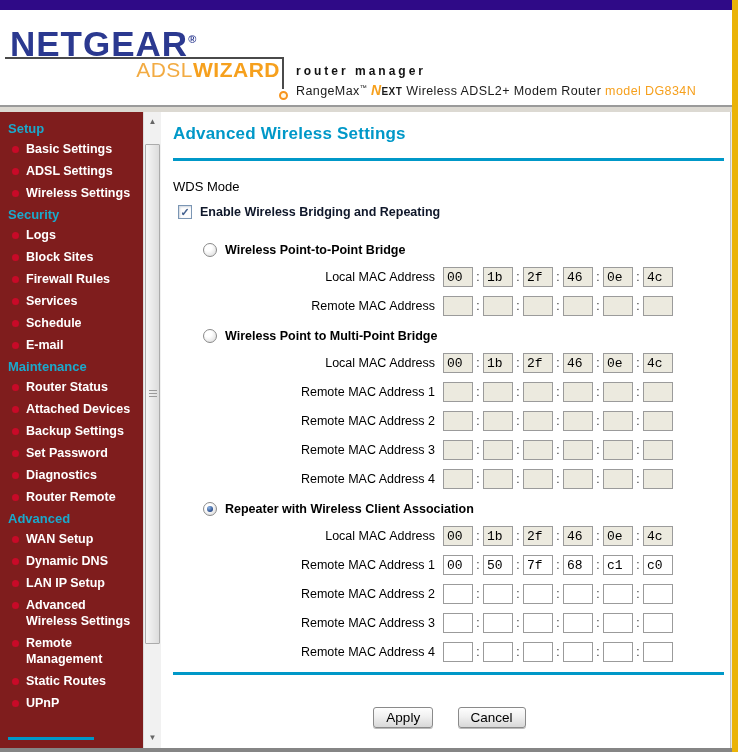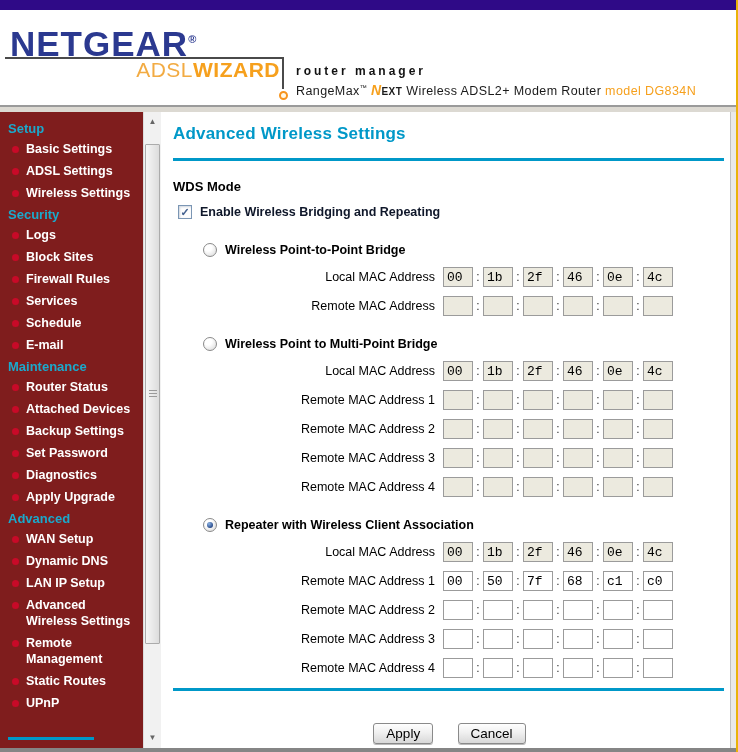--- a/index.html
+++ b/index.html
@@ -1,21 +1,21 @@
 <!DOCTYPE html>
 <html><head>
 <meta charset="utf-8">
 <style>
   * { margin:0; padding:0; box-sizing:border-box; }
   html,body { background:#fff; }
   body { font-family:"Liberation Sans", sans-serif; }
   .page {
     position:relative; width:738px; height:752px;
     background:#fff; overflow:hidden;
-    border-right:2px solid #eab308;
+    border-right:6px solid #eab308;
   }
 
   
   .top-strip { position:absolute; left:0; top:0; width:738px; height:10px; background:#2f0a87; }
   .header { position:absolute; left:0; top:10px; width:738px; height:96px; background:#ffffff; }
   .netgear {
     position:absolute; left:10px; top:14px;
     font-size:35px; font-weight:bold; letter-spacing:1px; color:#2b3990;
   }
   .netgear sup { font-size:11px; font-weight:bold; vertical-align:super; }
@@ -78,32 +78,32 @@
   }
   .sb-grip { position:absolute; left:3px; top:50%; margin-top:-4px; width:8px; height:8px;
     background:repeating-linear-gradient(to bottom,#9a9a9a 0 1px,transparent 1px 3px); }
 
   
   .content { width:569px; height:100%; background:#ffffff; padding:12px 4px 0 12px; position:relative; }
   .right-strip { width:8px; height:100%; background:#e9e9e9; border-left:1px solid #c2c2c2; }
 
   .page-title { color:#0098c8; font-size:17px; font-weight:bold; letter-spacing:0.2px; }
   .rule { height:3px; background:#0098c8; margin-top:14px; margin-right:2px; }
-  .wds-heading { margin-top:18px; font-size:13px; font-weight:bold; color:#000; }
+  .wds-heading { margin-top:18px; font-size:13px; font-weight:normal; color:#000; }
 
   .enable-row { margin-top:10px; margin-left:5px; display:flex; align-items:center; height:16px; }
   .checkbox {
     width:14px; height:14px; border:1px solid #7b96b4; background:#fdfdfd;
     display:inline-flex; align-items:center; justify-content:center;
     font-size:11px; color:#44618f; font-weight:bold; cursor:pointer;
     box-shadow: inset 1px 1px 2px rgba(120,140,170,.35);
   }
   .enable-label { margin-left:8px; font-size:12.5px; font-weight:bold; color:#0f172a; }
 
-  .wds-section { margin-top:20px; }
+  .wds-section { margin-top:12px; }
   .wds-section:first-child { margin-top:22px; }
   .radio-row { display:flex; align-items:center; margin-left:30px; margin-bottom:9px; height:16px; }
   .radio {
     width:14px; height:14px; border-radius:50%; border:1px solid #8a8a8a;
     background:radial-gradient(circle at 35% 30%, #ffffff 30%, #d9d9d9 95%);
     position:relative; cursor:pointer; flex:0 0 auto;
   }
   .radio.selected::after {
     content:""; position:absolute; left:3px; top:3px; width:6px; height:6px;
     border-radius:50%; background:radial-gradient(circle at 35% 30%, #7fa6d9 10%, #1e3f7f 80%);
@@ -168,21 +168,21 @@
         <div class="sb-item"><span class="sb-bullet"></span><span>Firewall Rules</span></div>
         <div class="sb-item"><span class="sb-bullet"></span><span>Services</span></div>
         <div class="sb-item"><span class="sb-bullet"></span><span>Schedule</span></div>
         <div class="sb-item"><span class="sb-bullet"></span><span>E-mail</span></div>
         <div class="sb-section-label">Maintenance</div>
         <div class="sb-item"><span class="sb-bullet"></span><span>Router Status</span></div>
         <div class="sb-item"><span class="sb-bullet"></span><span>Attached Devices</span></div>
         <div class="sb-item"><span class="sb-bullet"></span><span>Backup Settings</span></div>
         <div class="sb-item"><span class="sb-bullet"></span><span>Set Password</span></div>
         <div class="sb-item"><span class="sb-bullet"></span><span>Diagnostics</span></div>
-        <div class="sb-item"><span class="sb-bullet"></span><span>Apply Upgrade</span></div>
+        <div class="sb-item"><span class="sb-bullet"></span><span>Router Remote</span></div>
         <div class="sb-section-label">Advanced</div>
         <div class="sb-item"><span class="sb-bullet"></span><span>WAN Setup</span></div>
         <div class="sb-item"><span class="sb-bullet"></span><span>Dynamic DNS</span></div>
         <div class="sb-item"><span class="sb-bullet"></span><span>LAN IP Setup</span></div>
         <div class="sb-item"><span class="sb-bullet"></span><span>Advanced Wireless Settings</span></div>
         <div class="sb-item"><span class="sb-bullet"></span><span>Remote Management</span></div>
         <div class="sb-item"><span class="sb-bullet"></span><span>Static Routes</span></div>
         <div class="sb-item"><span class="sb-bullet"></span><span>UPnP</span></div>
       </nav>
 

